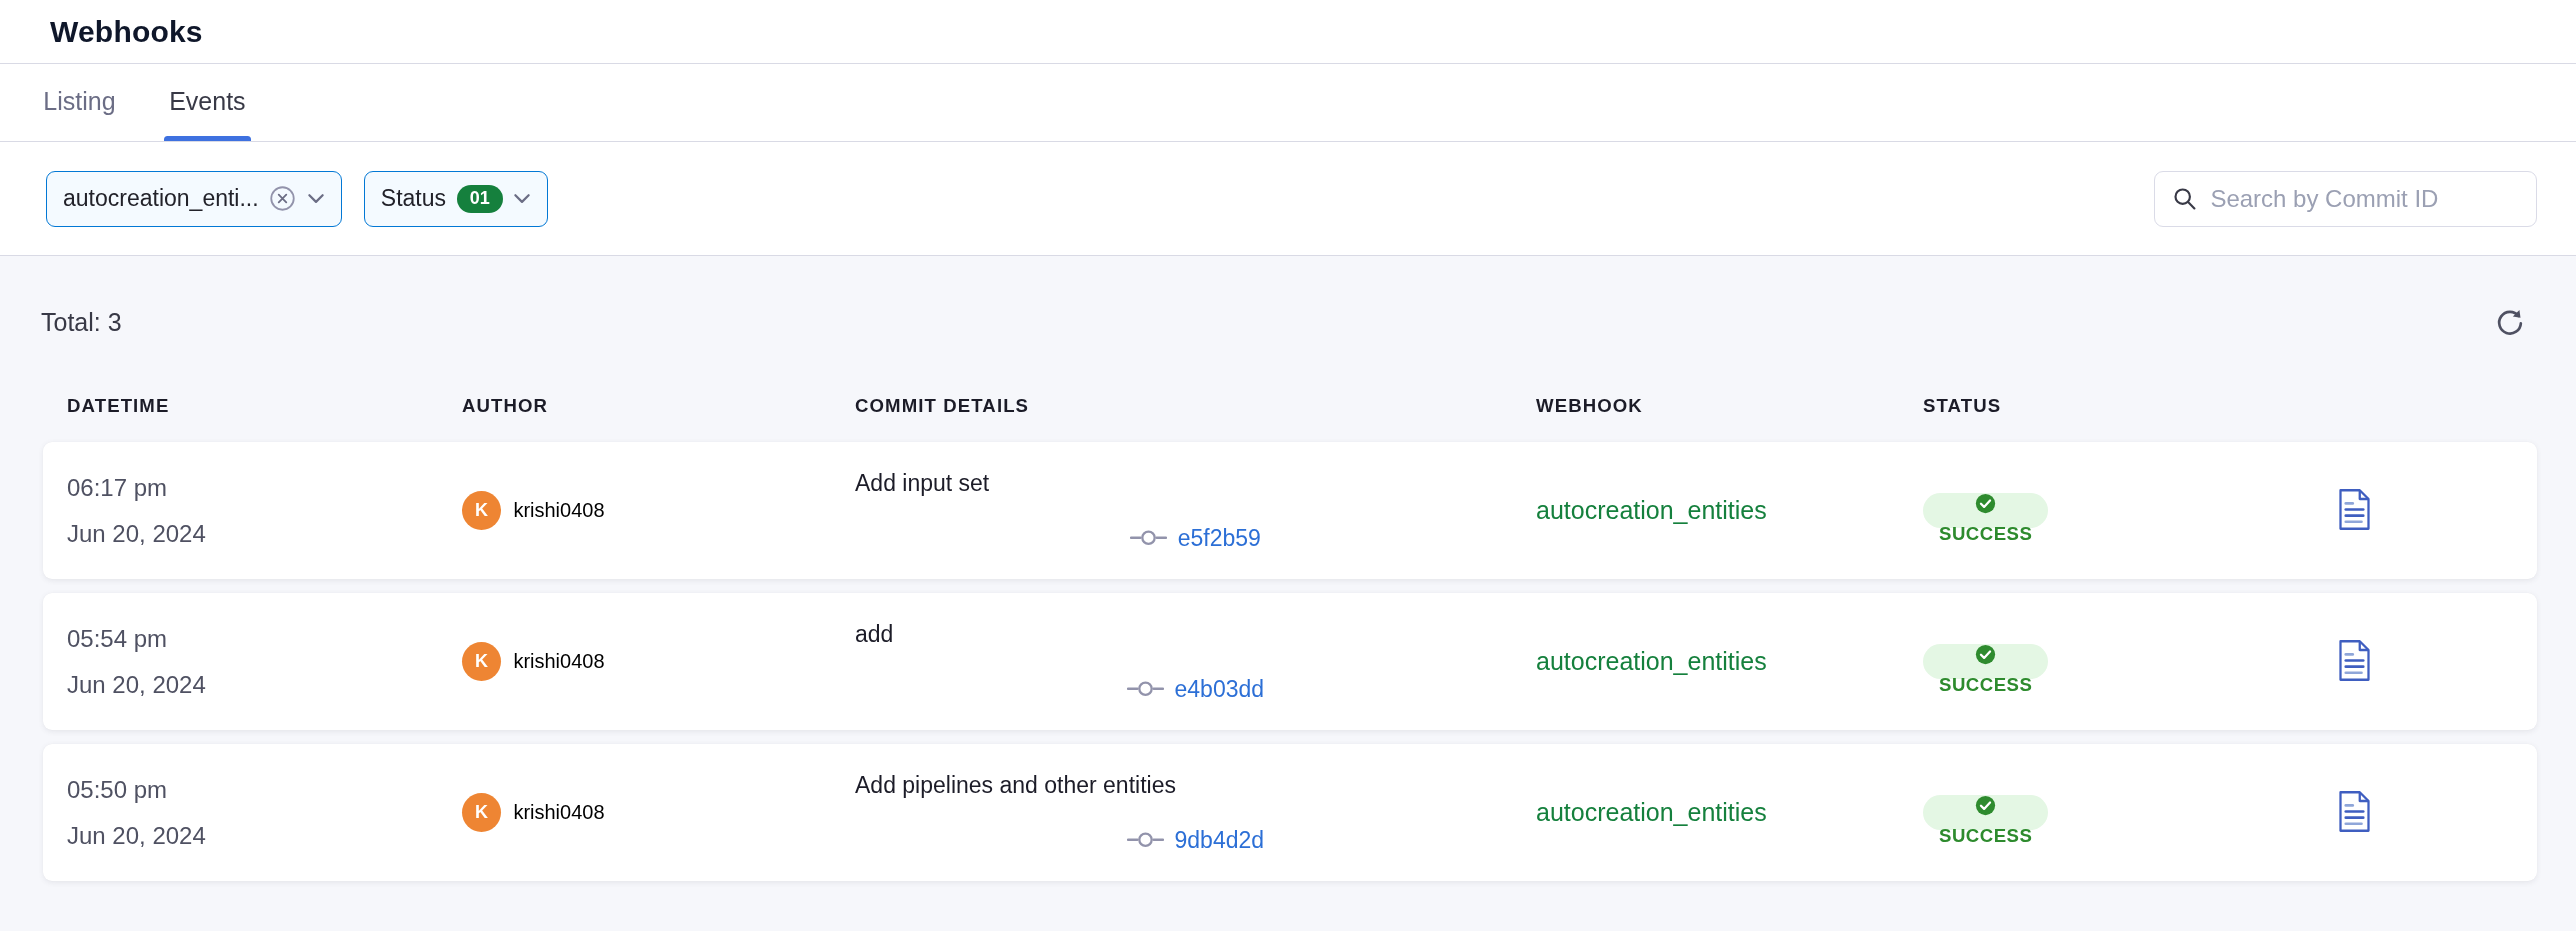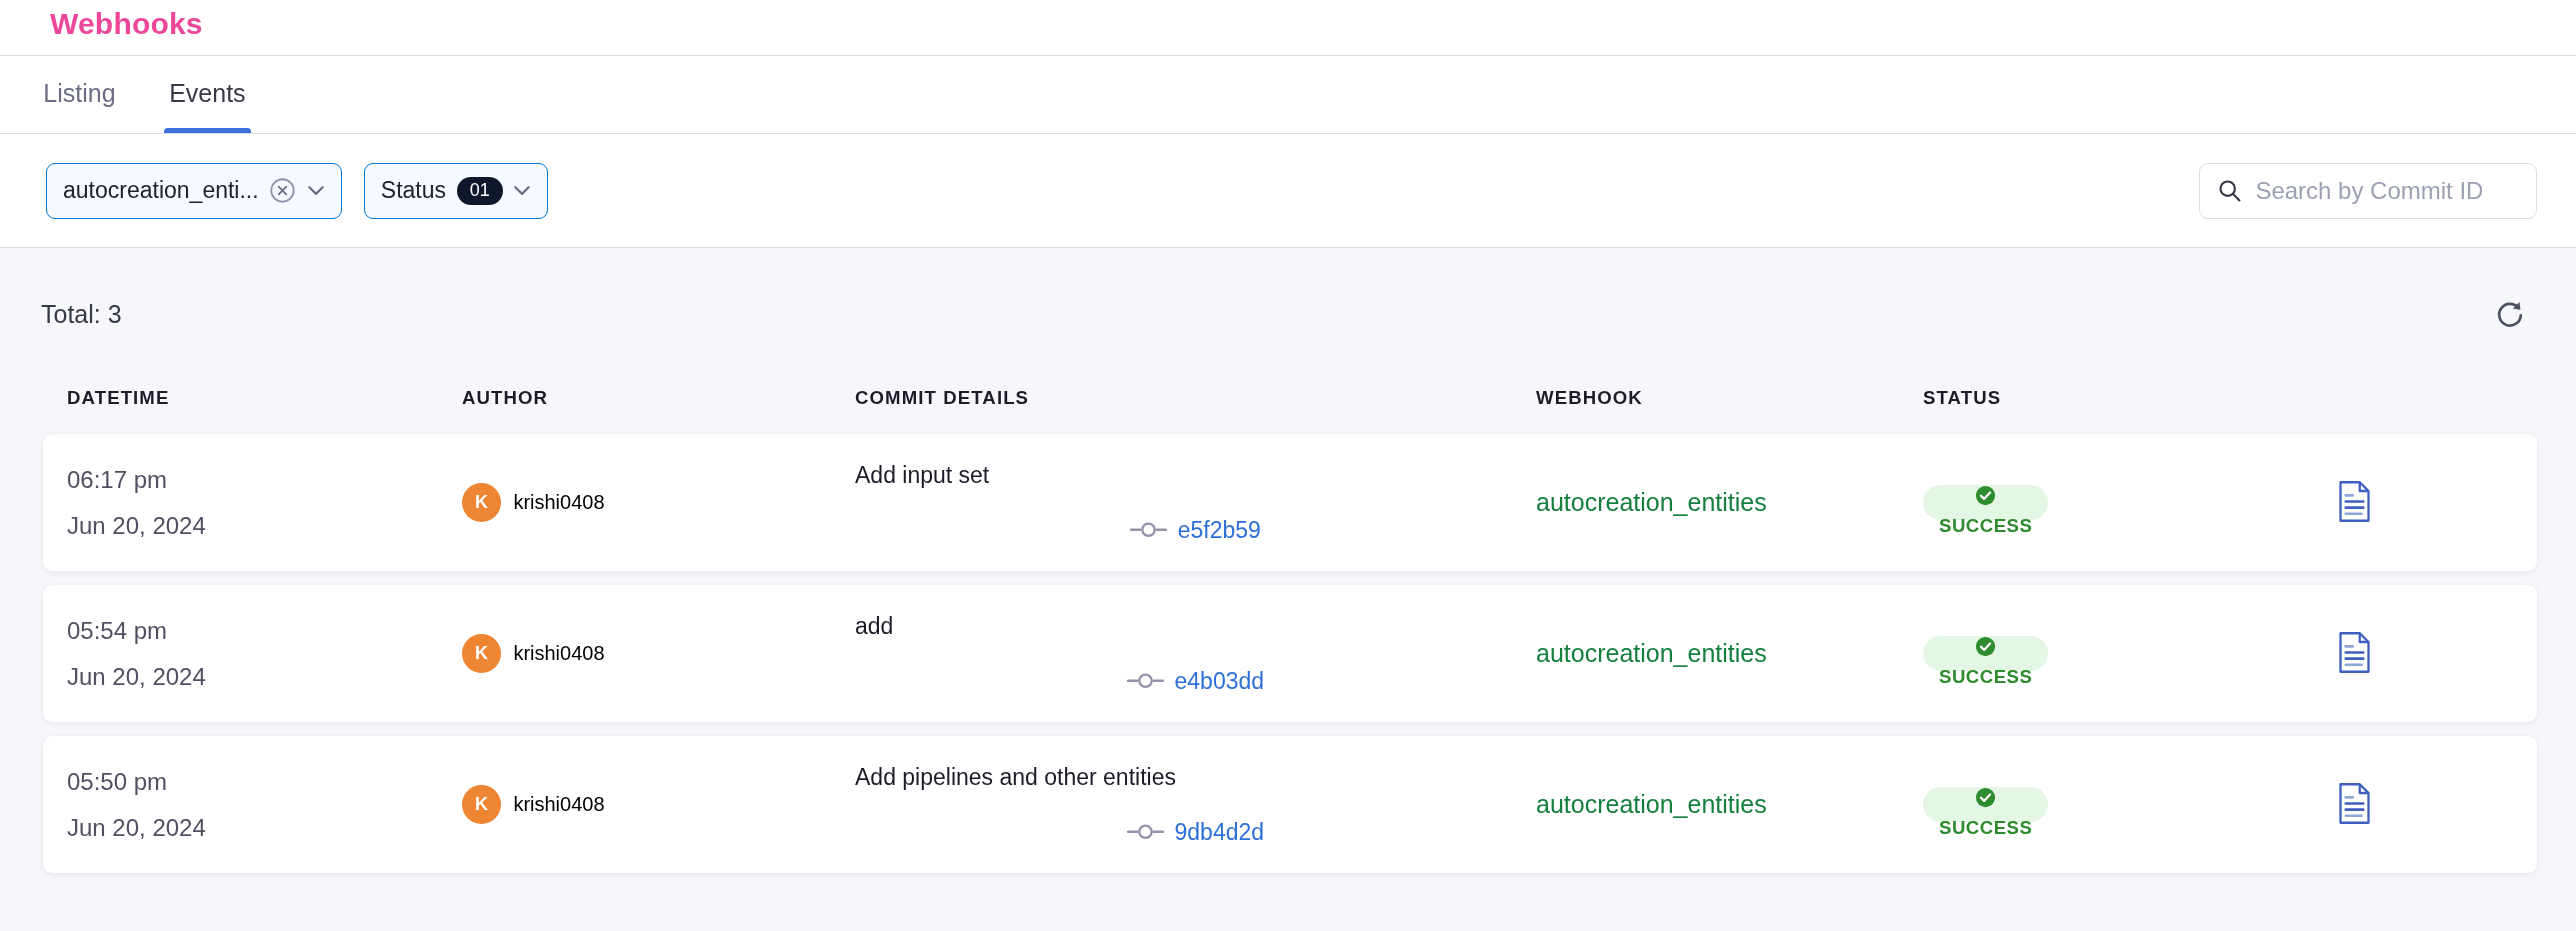--- a/index.html
+++ b/index.html
@@ -9,21 +9,21 @@
     background: #ffffff;
     color: #22222a;
   }
   .page { width: 2576px; height: 931px; display: flex; flex-direction: column; }
 
   
   .page-header {
     padding: 7px 0 14px 50px;
     border-bottom: 0.9px solid #d9dae5;
   }
-  .page-header h1 { font-size: 30px; font-weight: 700; letter-spacing: 0.2px; color: #ec4899; }
+  .page-header h1 { font-size: 30px; font-weight: 700; letter-spacing: 0.2px; color: #0f172a; margin-top: 8px; }
 
   
   .tabs {
     display: flex; gap: 43px;
     padding-left: 38px;
     border-bottom: 0.9px solid #d9dae5;
     background: #fff;
   }
   .tab {
     position: relative;
@@ -49,29 +49,29 @@
   .chip {
     display: flex; align-items: center; gap: 10.6px;
     height: 56px; padding: 0 16px;
     border: 1.8px solid #0278d5; border-radius: 9px;
     background: #f4faff; cursor: pointer;
   }
   .chip-label { font-size: 23px; font-weight: 500; color: #22222a; }
   .count-badge {
     display: inline-flex; align-items: center; justify-content: center;
     min-width: 46px; height: 28px; padding: 0 10.6px;
-    border-radius: 14px; background: #0f172a;
-    color: #fff; font-size: 18px; font-weight: 400;
+    border-radius: 14px; background: #15803d;
+    color: #fff; font-size: 18px; font-weight: 700;
   }
   .chip .icon-btn { display: inline-flex; cursor: pointer; }
 
   .search-box {
     margin-left: auto;
     display: flex; align-items: center; gap: 12.4px;
-    width: 338px; height: 56px; padding: 0 16px;
+    width: 383px; height: 56px; padding: 0 16px;
     border: 1.8px solid #dadbe7; border-radius: 9px; background: #fff;
   }
   .search-box input {
     border: none; outline: none; flex: 1; min-width: 0;
     font-family: "Liberation Sans", sans-serif;
     font-size: 24px; color: #22222a; background: transparent;
   }
   .search-box input::placeholder { color: #9ba0b3; }
 
   

